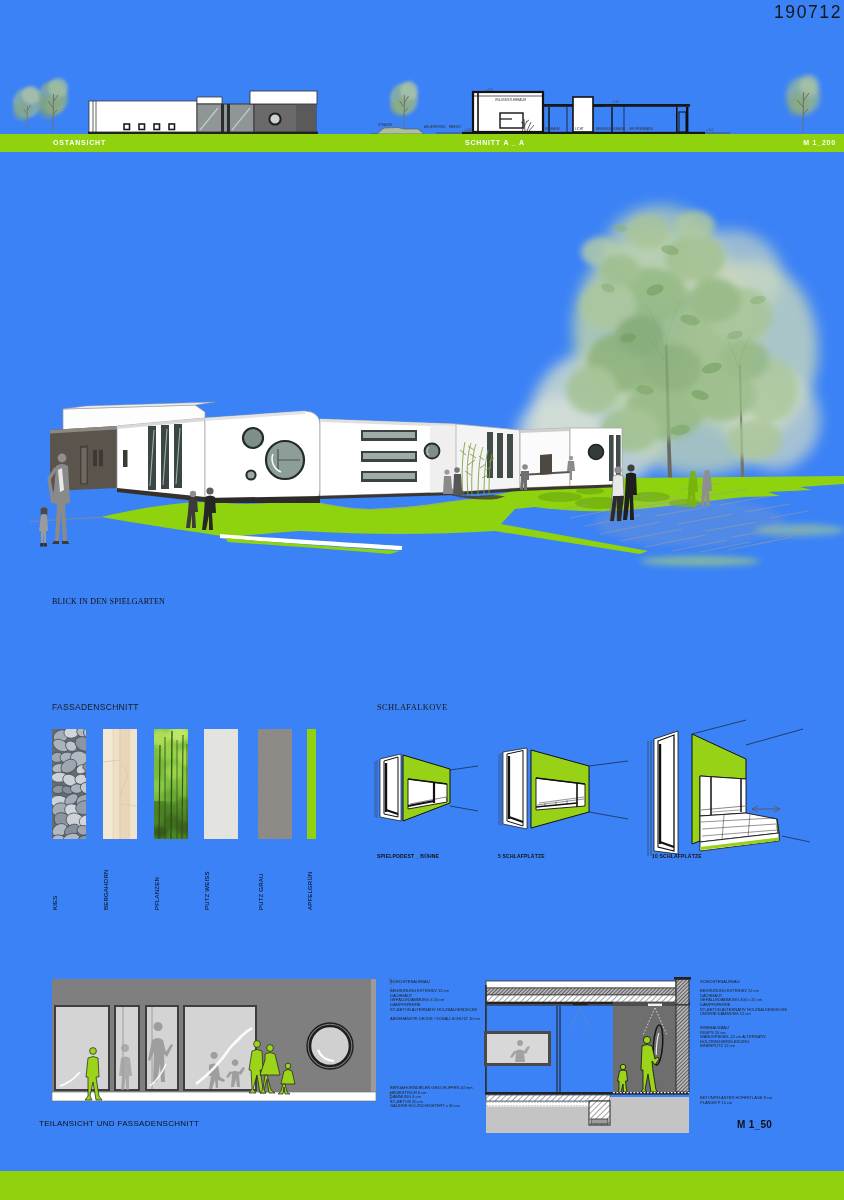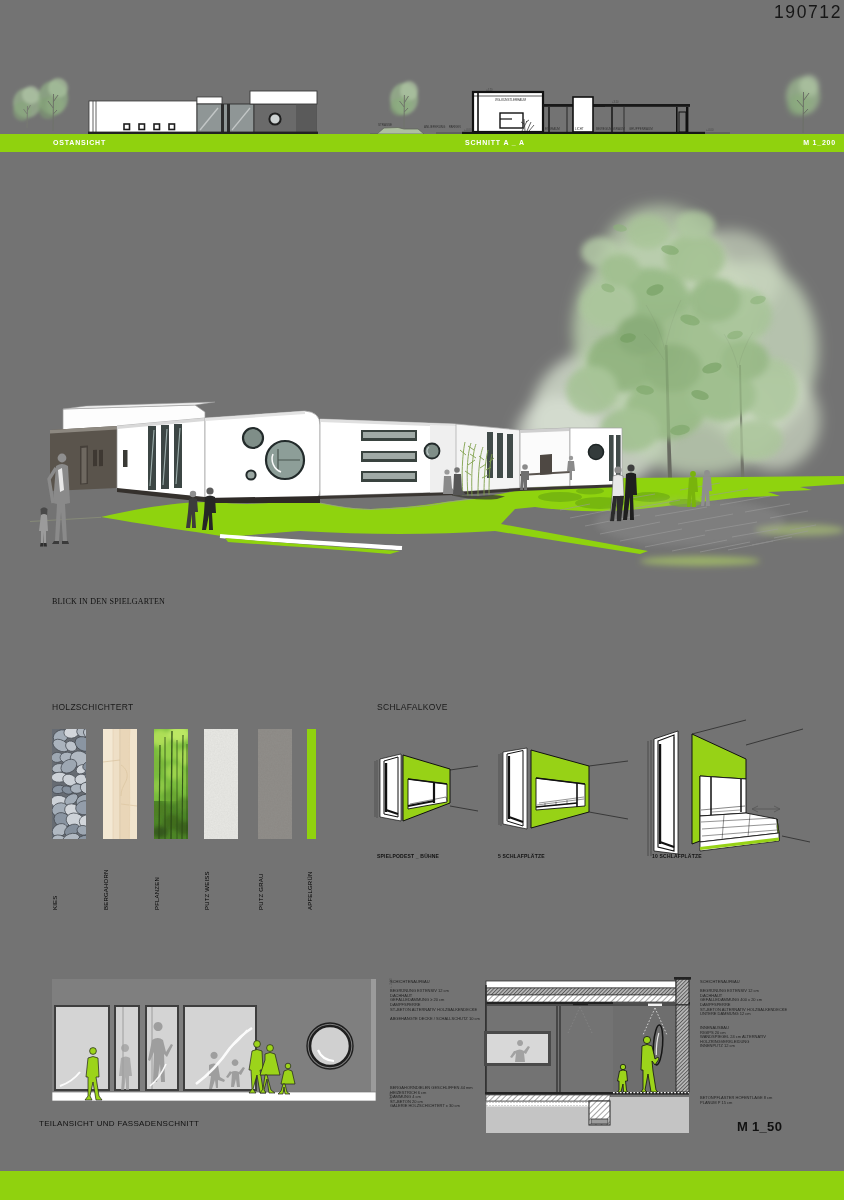--- a/index.html
+++ b/index.html
@@ -1,17 +1,17 @@
 <!DOCTYPE html>
 <html><head>
 <meta charset="utf-8">
 <style>
 html,body{margin:0;padding:0;background:#ffffff;}
 body{font-family:"Liberation Sans", sans-serif;}
-#board{position:relative;width:844px;height:1200px;overflow:hidden;background:#737373;}
+#board{position:relative;width:844px;height:1200px;overflow:hidden;background:#3b82f6;}
 .abs{position:absolute;}
 .h1{font-size:8.5px;letter-spacing:0.3px;color:#1a1a1a;}
 .cap{font-size:8px;letter-spacing:0.2px;color:#111;font-family:Liberation Serif, serif;}
 .vlab{position:absolute;transform-origin:0 0;transform:rotate(-90deg);font-size:6px;letter-spacing:0.2px;color:#000;white-space:nowrap;}
 .tiny{font-size:4px;line-height:4.6px;color:#222;letter-spacing:0;}
 .bandtxt{position:absolute;color:#fff;font-size:7px;font-weight:bold;letter-spacing:0.8px;}
 </style>
 </head>
 <body>
 <div id="board">
@@ -379,23 +379,23 @@
   </g>
 
   <g>
     <circle cx="571" cy="458" r="2.2" fill="#9a9a9a"></circle>
     <path d="M568,461 L574,461 L575,471 L572,471 L572,480 L570,480 L570,471 L567,471 Z" fill="#8a8a8a"></path>
   </g>
 </svg>
 
 <div class="abs cap" style="left:52px;top:597px;">BLICK IN DEN SPIELGARTEN</div>
 
-<div class="abs h1" style="left:52px;top:702px;">HOLZSCHICHTERT</div>
-
-<div class="abs h1" style="left:377px;top:702px;">SCHLAFALKOVE</div>
+<div class="abs h1" style="left:52px;top:702px;">FASSADENSCHNITT</div>
+
+<div class="abs h1" style="left:377px;top:702px;font-family:Liberation Serif, serif;">SCHLAFALKOVE</div>
 
 <svg id="swatches" class="abs" style="left:40px;top:725px;" width="290" height="120" viewBox="40 725 290 120">
   <defs>
     <filter id="noiseW" x="0" y="0" width="100%" height="100%">
       <feTurbulence type="fractalNoise" baseFrequency="0.7" numOctaves="3"></feTurbulence>
       <feColorMatrix type="matrix" values="0 0 0 0 0.35  0 0 0 0 0.35  0 0 0 0 0.33  0 0 0 0.9 0"></feColorMatrix>
     </filter>
     <filter id="swblur" x="-30%" y="-30%" width="160%" height="160%">
           <feGaussianBlur stdDeviation="2"></feGaussianBlur>
         </filter>
@@ -757,17 +757,17 @@
 INNENPUTZ 12 cm
 </div>
 
 <div class="abs tiny" style="left:700px;top:1096px;width:92px;">
 BETONPFLASTER HÖFENTLAGE 8 cm<br>
 PLANUM P 15 cm
 </div>
 
 <div class="abs" style="left:39px;top:1119px;font-size:8px;letter-spacing:0.3px;color:#111;">TEILANSICHT UND FASSADENSCHNITT</div>
 
-<div class="abs" style="left:737px;top:1119px;font-size:13px;font-weight:bold;letter-spacing:0.3px;color:#111;">M 1_50</div>
+<div class="abs" style="left:737px;top:1119px;font-size:10px;font-weight:bold;letter-spacing:0.3px;color:#111;">M 1_50</div>
 
 <div class="abs" style="left:0;top:1171px;width:844px;height:29px;background:#90d20e;"></div>
 
 </div>
 
 </body></html>

